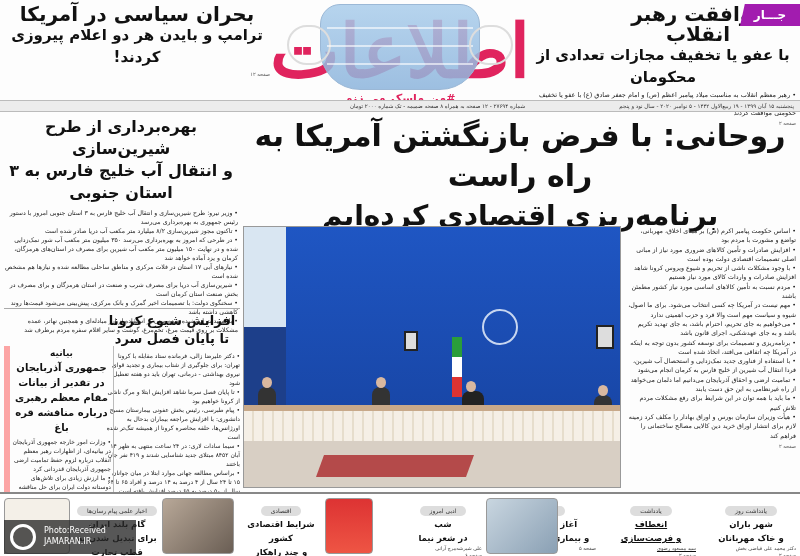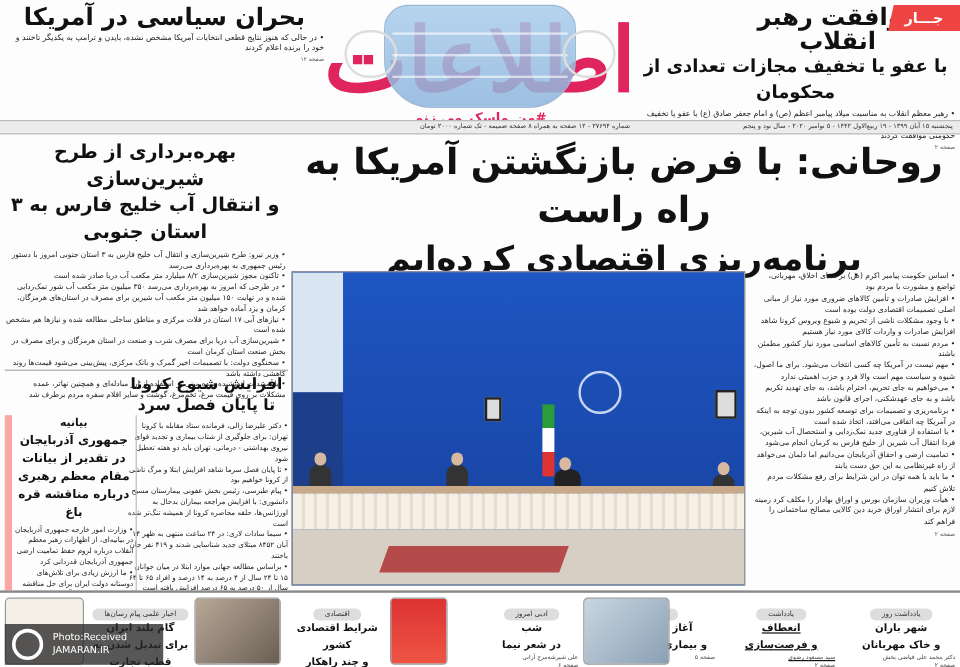--- a/index.html
+++ b/index.html
@@ -9,21 +9,21 @@
   .page { position: absolute; left: 0; top: 0; width: 800px; height: 556px; background: #fdfdfd; }
 
   
   .top-left { position: absolute; left: 4px; top: 4px; width: 266px; height: 92px; text-align: center; }
   .top-right { position: absolute; right: 4px; top: 4px; width: 266px; height: 92px; text-align: center; }
   .top-title-1 { font-size: 20px; font-weight: bold; line-height: 20px; }
   .top-title-2 { font-size: 15px; font-weight: bold; line-height: 22px; }
   .top-bullets { font-size: 6.5px; line-height: 9px; text-align: right; margin-top: 3px; color: #222; }
   .page-ref { font-size: 5px; color: #555; text-align: right; margin-top: 2px; }
 
-  .jar-badge { position: absolute; right: 0; top: 4px; width: 60px; height: 22px; background: #ef4444; color: #fff; font-weight: bold; font-size: 12px; line-height: 22px; text-align: center; clip-path: polygon(8% 0, 100% 0, 100% 100%, 0 100%); }
+  .jar-badge { position: absolute; right: 0; top: 4px; width: 60px; height: 22px; background: #a21caf; color: #fff; font-weight: bold; font-size: 12px; line-height: 22px; text-align: center; clip-path: polygon(8% 0, 100% 0, 100% 100%, 0 100%); }
 
   
   .masthead { position: absolute; left: 270px; top: 0; width: 260px; height: 100px; }
   .logo { position: absolute; left: 0; top: 6px; width: 260px; height: 90px; font-family: "DejaVu Serif", serif; font-size: 74px; font-weight: bold; color: #e0245e; text-align: center; line-height: 90px; letter-spacing: -2px; }
   .mask { position: absolute; left: 50px; top: 4px; width: 160px; height: 86px; background: linear-gradient(180deg, rgba(170,205,235,.85), rgba(140,180,220,.85)); border-radius: 20px 20px 40px 40px; border: 1px solid #9bb8d6; }
   .mask::before, .mask::after { content: ""; position: absolute; top: 20px; width: 40px; height: 36px; border: 2px solid #ddd; border-radius: 20px; }
   .mask::before { left: -34px; }
   .mask::after { right: -34px; }
   .mask-line { position: absolute; left: 6px; right: 6px; height: 2px; background: rgba(255,255,255,.6); }
   .hashtag { position: absolute; left: 0; width: 260px; top: 92px; text-align: center; color: #e0245e; font-weight: bold; font-size: 11px; }
@@ -84,22 +84,22 @@
   .watermark { position: absolute; left: 4px; top: 520px; width: 132px; height: 34px; background: rgba(40,40,40,.78); color: #fff; font-size: 8px; line-height: 11px; direction: ltr; padding: 5px 4px 0 40px; }
   .watermark .logo-c { position: absolute; left: 6px; top: 4px; width: 26px; height: 26px; border: 3px solid #fff; border-radius: 50%; }
 </style>
 </head>
 <body>
 
 <div class="page">
 
   <div class="top-left">
     <div class="top-title-1">بحران سیاسی در آمریکا</div>
+    <div class="top-title-2">ترامپ و بایدن هر دو اعلام پیروزی کردند!</div>
     <div class="top-bullets">
-      <div>• در حالی که هنوز نتایج قطعی انتخابات آمریکا مشخص نشده، بایدن و ترامپ به یکدیگر تاختند و خود را برنده اعلام کردند</div>
     </div>
     <div class="page-ref">صفحه ۱۲</div>
   </div>
 
   <div class="masthead">
     <div class="logo">اطلاعات</div>
     <div class="mask">
       <div class="mask-line" style="top:22px"></div>
       <div class="mask-line" style="top:40px"></div>
       <div class="mask-line" style="top:58px"></div>

